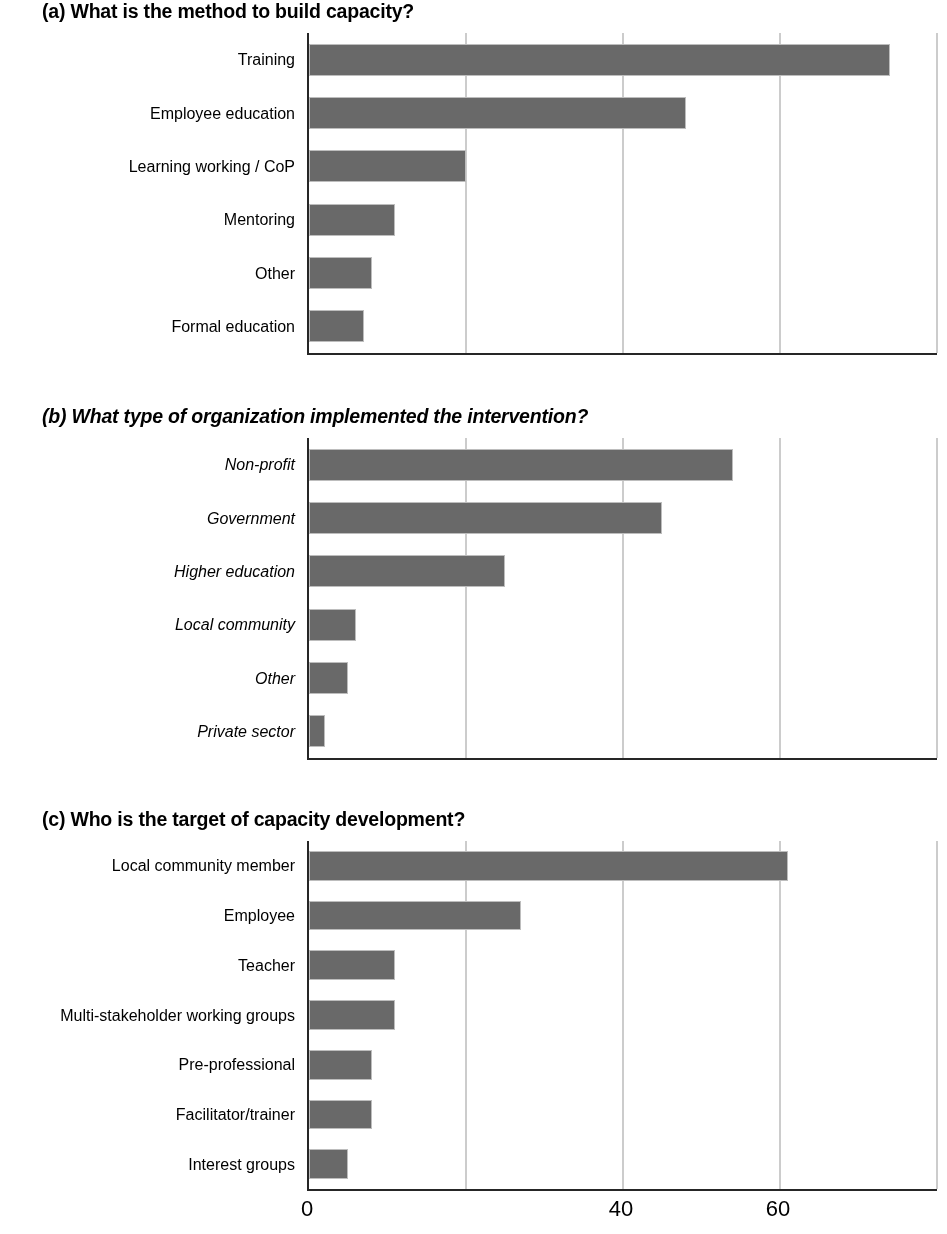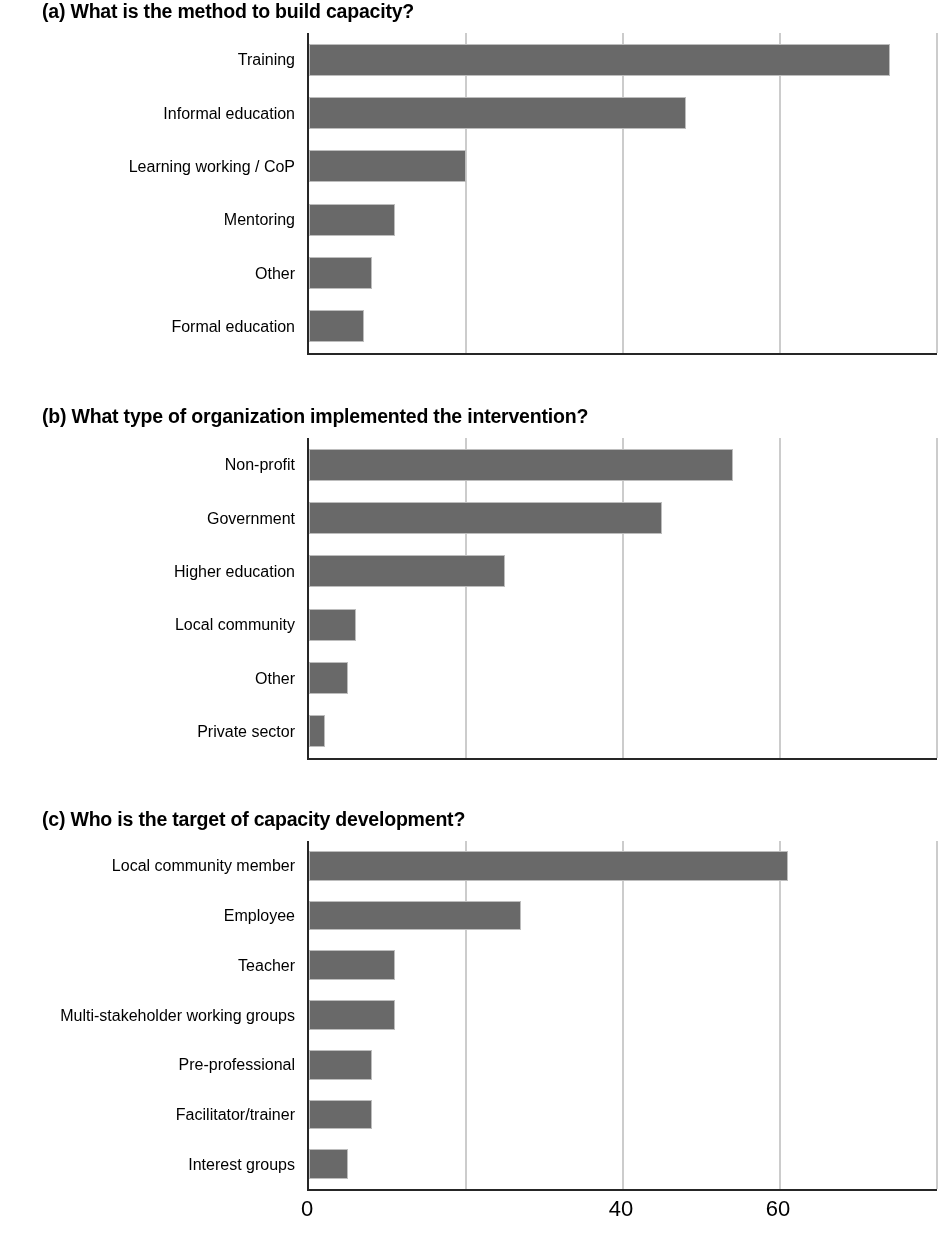--- a/index.html
+++ b/index.html
@@ -120,21 +120,21 @@
 </style>
 </head>
 <body>
 
 <div class="figure">
 
   <div class="panel" id="panel-a" style="top:0px;height:360px;">
     <div class="panel-title">(a) What is the method to build capacity?</div>
     <div class="cat-labels" id="cats-a" style="top:33px;height:322px;">
         <div class="cat-label" style="top: 18.1667px;">Training</div>
-        <div class="cat-label" style="top: 71.5px;">Informal education</div>
+        <div class="cat-label" style="top: 71.5px;">Employee education</div>
         <div class="cat-label" style="top: 124.833px;">Learning working / CoP</div>
         <div class="cat-label" style="top: 178.167px;">Mentoring</div>
         <div class="cat-label" style="top: 231.5px;">Other</div>
         <div class="cat-label" style="top: 284.833px;">Formal education</div>
       </div>
     <div class="plot" id="plot-a" style="top:33px;height:320px;">
       <div class="gridlines" id="grid-a">
           <div class="gridline" style="left: 156.25px;"></div>
           <div class="gridline" style="left: 313.25px;"></div>
           <div class="gridline" style="left: 470.25px;"></div>
@@ -156,21 +156,21 @@
           <div class="row" style="top: 224px; height: 32px;">
             <div class="bar" title="Other: 8" style="width: 62.8px;"></div>
           </div>
           <div class="row" style="top: 277.333px; height: 32px;">
             <div class="bar" title="Formal education: 7" style="width: 54.95px;"></div>
           </div>
         </div>
     </div>
   </div>
 
-  <div class="panel" id="panel-b" style="top:405px;height:360px;">
+  <div class="panel" id="panel-b" style="top:405px;height:360px;font-style:italic;">
     <div class="panel-title">(b) What type of organization implemented the intervention?</div>
     <div class="cat-labels" id="cats-b" style="top:33px;height:322px;">
         <div class="cat-label" style="top: 18.1667px;">Non-profit</div>
         <div class="cat-label" style="top: 71.5px;">Government</div>
         <div class="cat-label" style="top: 124.833px;">Higher education</div>
         <div class="cat-label" style="top: 178.167px;">Local community</div>
         <div class="cat-label" style="top: 231.5px;">Other</div>
         <div class="cat-label" style="top: 284.833px;">Private sector</div>
       </div>
     <div class="plot" id="plot-b" style="top:33px;height:320px;">

